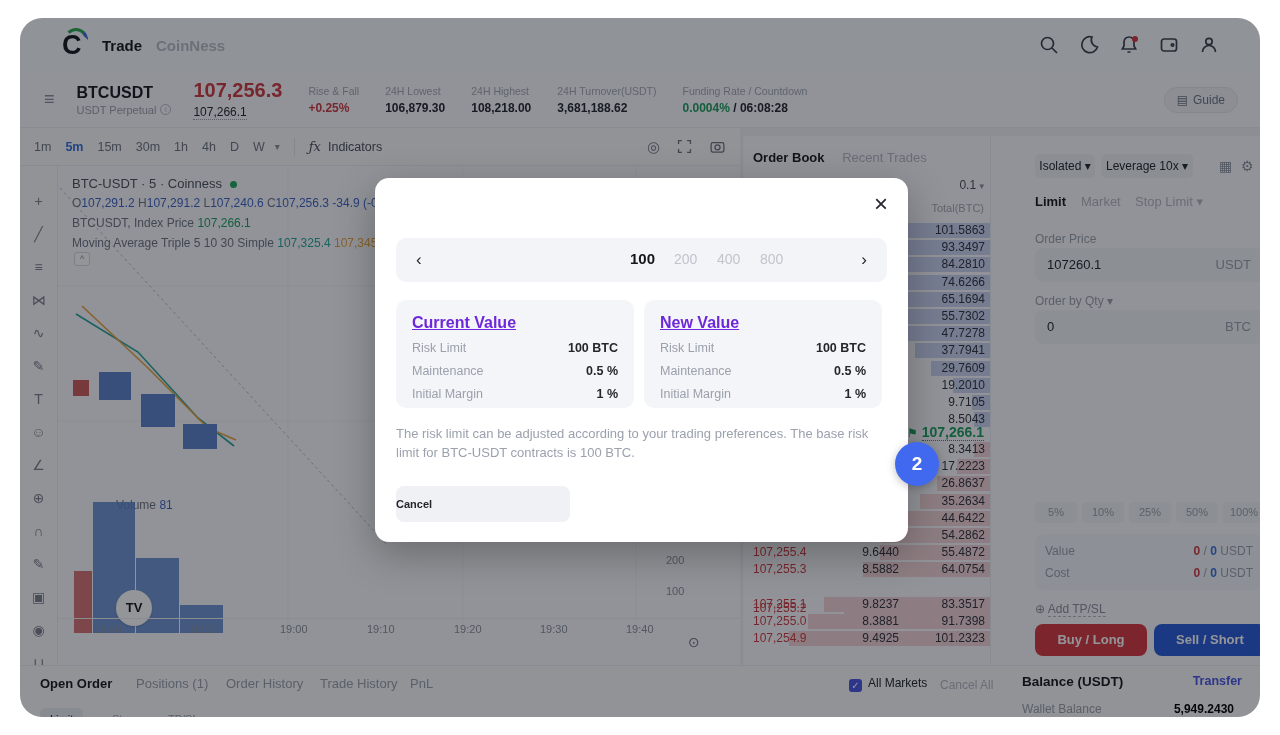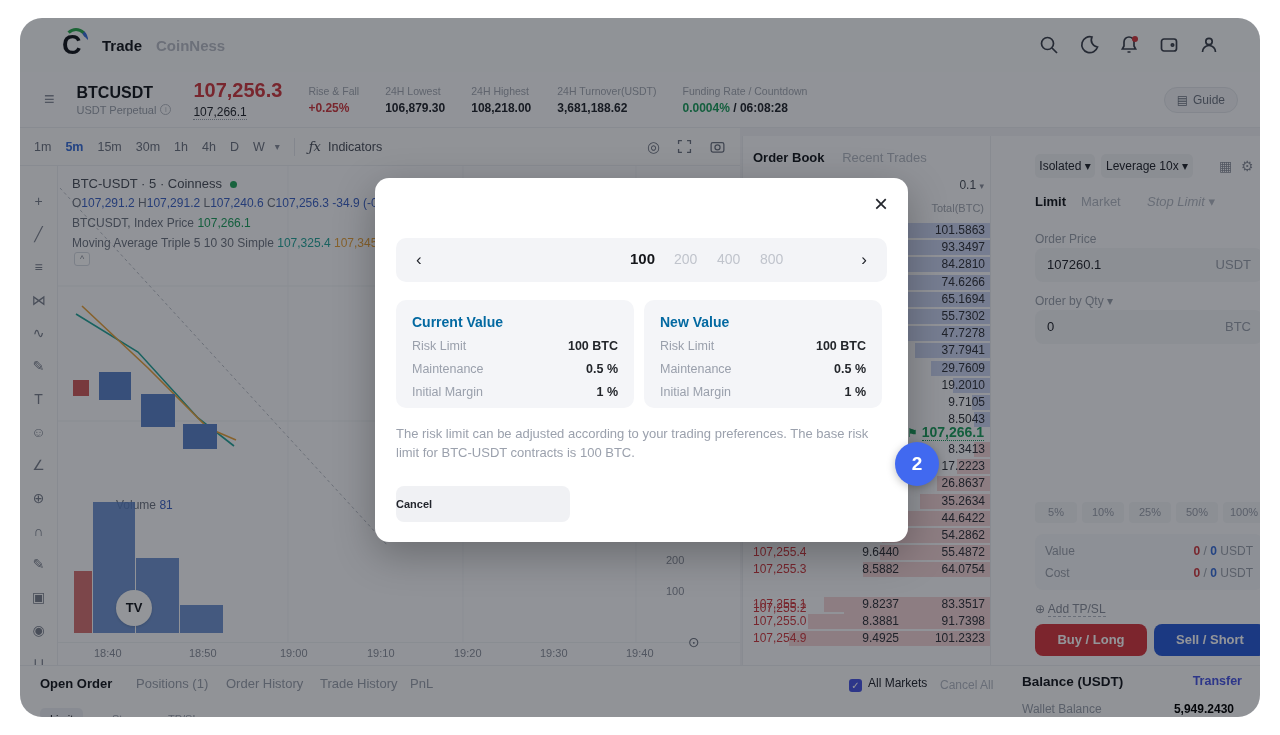--- a/index.html
+++ b/index.html
@@ -57,21 +57,21 @@
   .lg-title { top:10px; font-size:13px; color:#4a4f59; }
   .lg-dot { display:inline-block; width:7px; height:7px; border-radius:50%; background:#26a65d; margin-left:8px; }
   .lg-blue { color:#3e63c4; }
   .lg-green { color:#1d9e5d; }
   .lg-teal { color:#27a59a; }
   .lg-orange { color:#e8a33d; }
   .lg-caret { position:absolute; left:16px; top:86px; width:16px; height:14px; border:1px solid #d5d9e0; border-radius:3px; background:#fff; font-size:9px; color:#8a8f9b; text-align:center; line-height:12px; }
   #vol-label { position:absolute; left:58px; top:332px; font-size:12px; color:#6e7480; }
   #vol-bars { position:absolute; left:0; top:0; width:100%; height:467px; }
   .vbar { position:absolute; }
-  #time-axis { position:absolute; left:0; top:476px; width:100%; height:20px; border-top:1px solid #eef0f3; }
+  #time-axis { position:absolute; left:0; top:452px; width:100%; height:20px; border-top:1px solid #eef0f3; }
   .t-label { position:absolute; top:4px; font-size:11px; color:#8a8f9b; }
   .v-axis-label { position:absolute; left:608px; font-size:11px; color:#8a8f9b; }
   #chart-gear { position:absolute; left:630px; top:468px; font-size:14px; color:#6e7480; }
   .tv-badge { position:absolute; left:58px; top:424px; width:36px; height:36px; border-radius:50%; background:#fff; box-shadow:0 1px 3px rgba(0,0,0,.15); font-weight:bold; font-size:13px; color:#15181d; text-align:center; line-height:36px; }
 
   
   #orderbook { position:absolute; left:722px; top:118px; width:248px; height:529px; background:#fcfcfd; border-left:1px solid #ebedf1; }
   .ob-tabs { position:absolute; left:10px; top:14px; font-size:13px; }
   .ob-tab-active { color:#15181d; font-weight:bold; }
   .ob-tab { color:#b3b8c2; margin-left:14px; }
@@ -127,21 +127,21 @@
   
   #dim { position:absolute; inset:0; background:rgba(10,13,22,0.44); z-index:40; }
   #modal { position:absolute; left:355px; top:160px; width:533px; height:364px; background:#fff; border-radius:14px; box-shadow:0 12px 40px rgba(0,0,0,.28); z-index:50; }
   #modal-title { position:absolute; left:24px; top:20px; font-size:17px; font-weight:bold; color:#14161a; }
   #modal-close { position:absolute; right:20px; top:12px; font-size:24px; color:#23262d; cursor:pointer; }
   #risk-selector { position:absolute; left:21px; top:60px; width:491px; height:44px; background:#f3f4f7; border-radius:10px; }
   .sel-arrow { position:absolute; top:12px; font-size:17px; color:#23262d; cursor:pointer; }
   .sel-opt { position:absolute; top:13px; font-size:14px; color:#c0c4cc; cursor:pointer; }
   .sel-opt.active { color:#14161a; font-weight:bold; font-size:15px; top:12px; }
   .val-box { position:absolute; top:122px; width:238px; height:108px; background:#f4f5f8; border-radius:10px; padding:14px 16px; }
-  .vb-title { font-size:14px; font-weight:bold; color:#0369a1; }
+  .vb-title { font-size:16px; font-weight:bold; color:#6d28d9;text-decoration:underline; }
   .vb-row { position:relative; margin-top:9px; font-size:12.5px; }
   .vb-label { color:#9aa0ac; }
   .vb-val { position:absolute; right:0; color:#23262b; font-weight:bold; }
   #modal-note { position:absolute; left:21px; top:246px; width:492px; font-size:13px; line-height:19px; color:#9ba1ad; }
   #cancel-btn { position:absolute; left:21px; top:308px; width:174px; height:36px; background:#f0f1f4; border-radius:8px; font-size:11px; font-weight:bold; color:#23262d; text-align:left; line-height:36px; cursor:pointer; }
   #submit-highlight { position:absolute; left:194px; top:299px; width:322px; height:54px; border:3px solid #3b5bfb; border-radius:8px; background:#fff; z-index:51; }
   #submit-btn { position:absolute; left:5px; top:5px; width:306px; height:38px; background:#4a57e3; border-radius:6px; font-size:13.5px; font-weight:bold; color:#fff; text-align:center; line-height:38px; cursor:pointer; }
   #step-badge { position:absolute; left:875px; top:424px; width:44px; height:44px; border-radius:50%; background:#4169f0; color:#fff; font-size:19px; font-weight:bold; text-align:center; line-height:44px; z-index:60; box-shadow:0 2px 8px rgba(0,0,0,.25); }
 </style>
 </head>
@@ -441,21 +441,21 @@
       </div>
   </div>
 
   <div id="trade-panel">
     <div class="pill" style="left:44px; top:18px; width:60px;">Isolated ▾</div>
     <div class="pill" style="left:110px; top:18px; width:92px;">Leverage 10x ▾</div>
     <span class="tp-icon" style="left:228px; top:22px;">▦</span>
     <span class="tp-icon" style="left:250px; top:22px;">⚙</span>
     <span class="order-tab active" style="left:44px;">Limit</span>
     <span class="order-tab" style="left:90px;">Market</span>
-    <span class="order-tab" style="left:156px;font-style:italic;">Stop Limit ▾</span>
+    <span class="order-tab" style="left:144px;">Stop Limit ▾</span>
     <div class="fld-label" style="left:44px; top:96px;">Order Price</div>
     <div class="fld" style="top:112px;">
       <span class="fval">107260.1</span>
       <span class="funit">USDT</span>
     </div>
     <div class="fld-label" style="left:44px; top:158px;">Order by Qty ▾</div>
     <div class="fld" style="top:174px;">
       <span class="fval">0</span>
       <span class="funit">BTC</span>
     </div>

